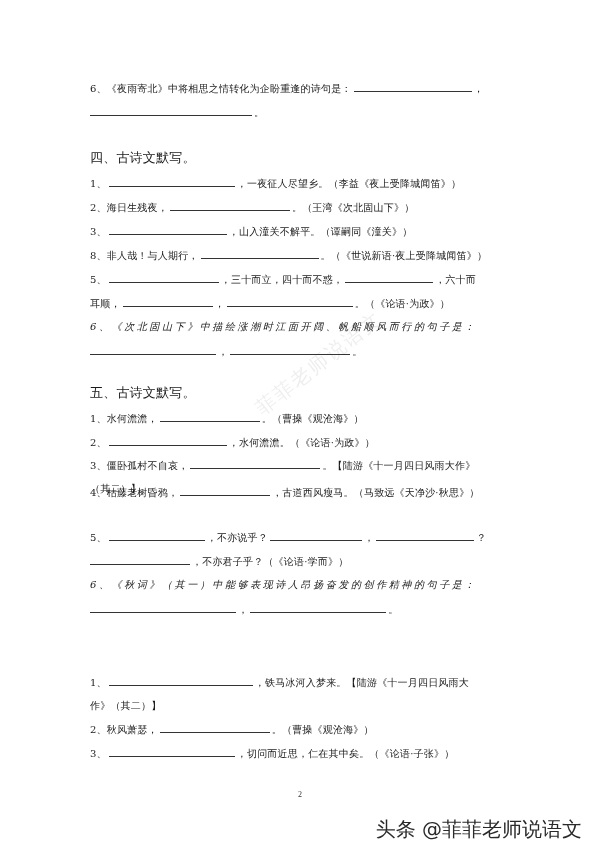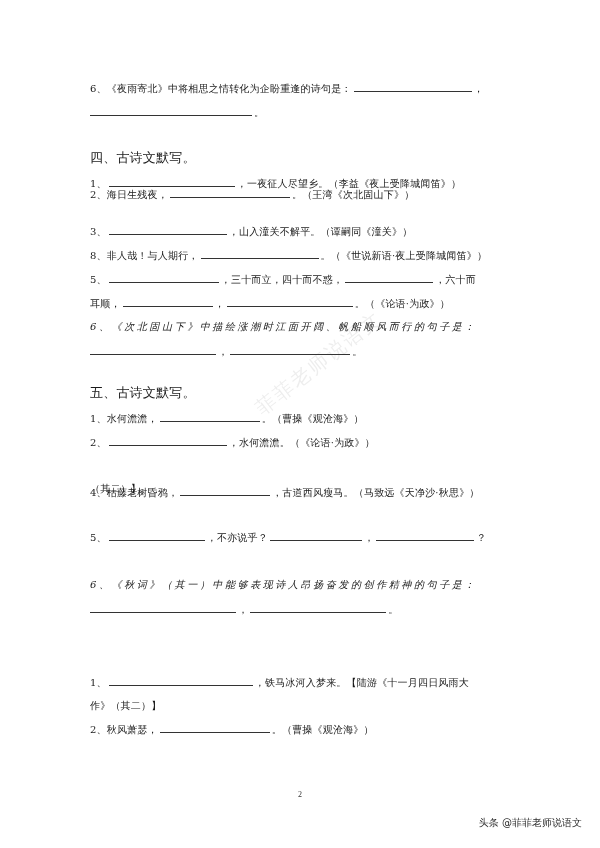--- a/index.html
+++ b/index.html
@@ -21,21 +21,21 @@
   .watermark {
     position: absolute; left: 250px; top: 400px; font-size: 20px; color: rgba(0,0,0,0.07);
     transform: rotate(-38deg); transform-origin: left top; font-family: "DejaVu Sans", sans-serif;
     letter-spacing: 2px; white-space: nowrap;
   }
   .page-number {
     position: absolute; top: 790px; left: 298px; font-size: 8px; color: #333;
     font-family: "Liberation Serif", serif;
   }
   .credit {
-    position: absolute; right: 18px; top: 816px; font-size: 10px; color: #2a2a2a;
+    position: absolute; right: 18px; top: 816px; font-size: 20px; color: #2a2a2a;
     font-family: "DejaVu Sans", sans-serif; text-shadow: 0 0 2px #fff;
   }
 </style>
 </head>
 <body>
 
 <div class="page">
 
   <div class="watermark">菲菲老师说语文</div>
 
@@ -43,21 +43,21 @@
     <span>6、《夜雨寄北》中将相思之情转化为企盼重逢的诗句是：</span><span class="blank" style="width:118px"></span><span>，</span>
   </div>
   <div class="line" style="top:103px">
     <span class="blank" style="width:162px;margin-left:0"></span><span>。</span>
   </div>
 
   <div class="line heading" style="top:149px">四、古诗文默写。</div>
   <div class="line" style="top:174px">
     <span>1、</span><span class="blank" style="width:126px"></span><span>，一夜征人尽望乡。（李益《夜上受降城闻笛》）</span>
   </div>
-  <div class="line" style="top:185px">
+  <div class="line" style="top:198px">
     <span>2、海日生残夜，</span><span class="blank" style="width:120px"></span><span>。（王湾《次北固山下》）</span>
   </div>
   <div class="line" style="top:222px">
     <span>3、</span><span class="blank" style="width:118px"></span><span>，山入潼关不解平。（谭嗣同《潼关》）</span>
   </div>
   <div class="line" style="top:246px">
     <span>8、非人哉！与人期行，</span><span class="blank" style="width:118px"></span><span>。（《世说新语·夜上受降城闻笛》）</span>
   </div>
   <div class="line" style="top:270px">
     <span>5、</span><span class="blank" style="width:110px"></span><span>，三十而立，四十而不惑，</span><span class="blank" style="width:88px"></span><span>，六十而</span>
@@ -72,41 +72,50 @@
     <span class="blank" style="width:126px;margin-left:0"></span><span>，</span><span class="blank" style="width:120px"></span><span>。</span>
   </div>
 
   <div class="line heading" style="top:384px">五、古诗文默写。</div>
   <div class="line" style="top:409px">
     <span>1、水何澹澹，</span><span class="blank" style="width:100px"></span><span>。（曹操《观沧海》）</span>
   </div>
   <div class="line" style="top:433px">
     <span>2、</span><span class="blank" style="width:118px"></span><span>，水何澹澹。（《论语·为政》）</span>
   </div>
+  <div class="line" style="top:456px">
+    <span>3、僵卧孤村不自哀，</span><span class="blank" style="width:130px"></span><span>。【陆游《十一月四日风雨大作》</span>
+  </div>
   <div class="line" style="top:480px">
     <span>（其二）】</span>
   </div>
   <div class="line" style="top:483px">
     <span>4、枯藤老树昏鸦，</span><span class="blank" style="width:90px"></span><span>，古道西风瘦马。（马致远《天净沙·秋思》）</span>
   </div>
   <div class="line" style="top:528px">
     <span>5、</span><span class="blank" style="width:96px"></span><span>，不亦说乎？</span><span class="blank" style="width:92px"></span><span>，</span><span class="blank" style="width:98px"></span><span>？</span>
+  </div>
+  <div class="line" style="top:552px">
+    <span class="blank" style="width:100px;margin-left:0"></span><span>，不亦君子乎？（《论语·学而》）</span>
   </div>
   <div class="line spread" style="top:576px">
     <span>6、《秋词》（其一）中能够表现诗人昂扬奋发的创作精神的句子是：</span>
   </div>
   <div class="line" style="top:600px">
     <span class="blank" style="width:146px;margin-left:0"></span><span>，</span><span class="blank" style="width:136px"></span><span>。</span>
   </div>
 
   <div class="line" style="top:673px">
     <span>1、</span><span class="blank" style="width:144px"></span><span>，铁马冰河入梦来。【陆游《十一月四日风雨大</span>
   </div>
   <div class="line" style="top:697px">
     <span>作》（其二）】</span>
   </div>
   <div class="line" style="top:720px">
     <span>2、秋风萧瑟，</span><span class="blank" style="width:110px"></span><span>。（曹操《观沧海》）</span>
   </div>
+  <div class="line" style="top:744px">
+    <span>3、</span><span class="blank" style="width:126px"></span><span>，切问而近思，仁在其中矣。（《论语·子张》）</span>
+  </div>
 
   <div class="page-number">2</div>
   <div class="credit">头条 @菲菲老师说语文</div>
 </div>
 
 </body></html>

